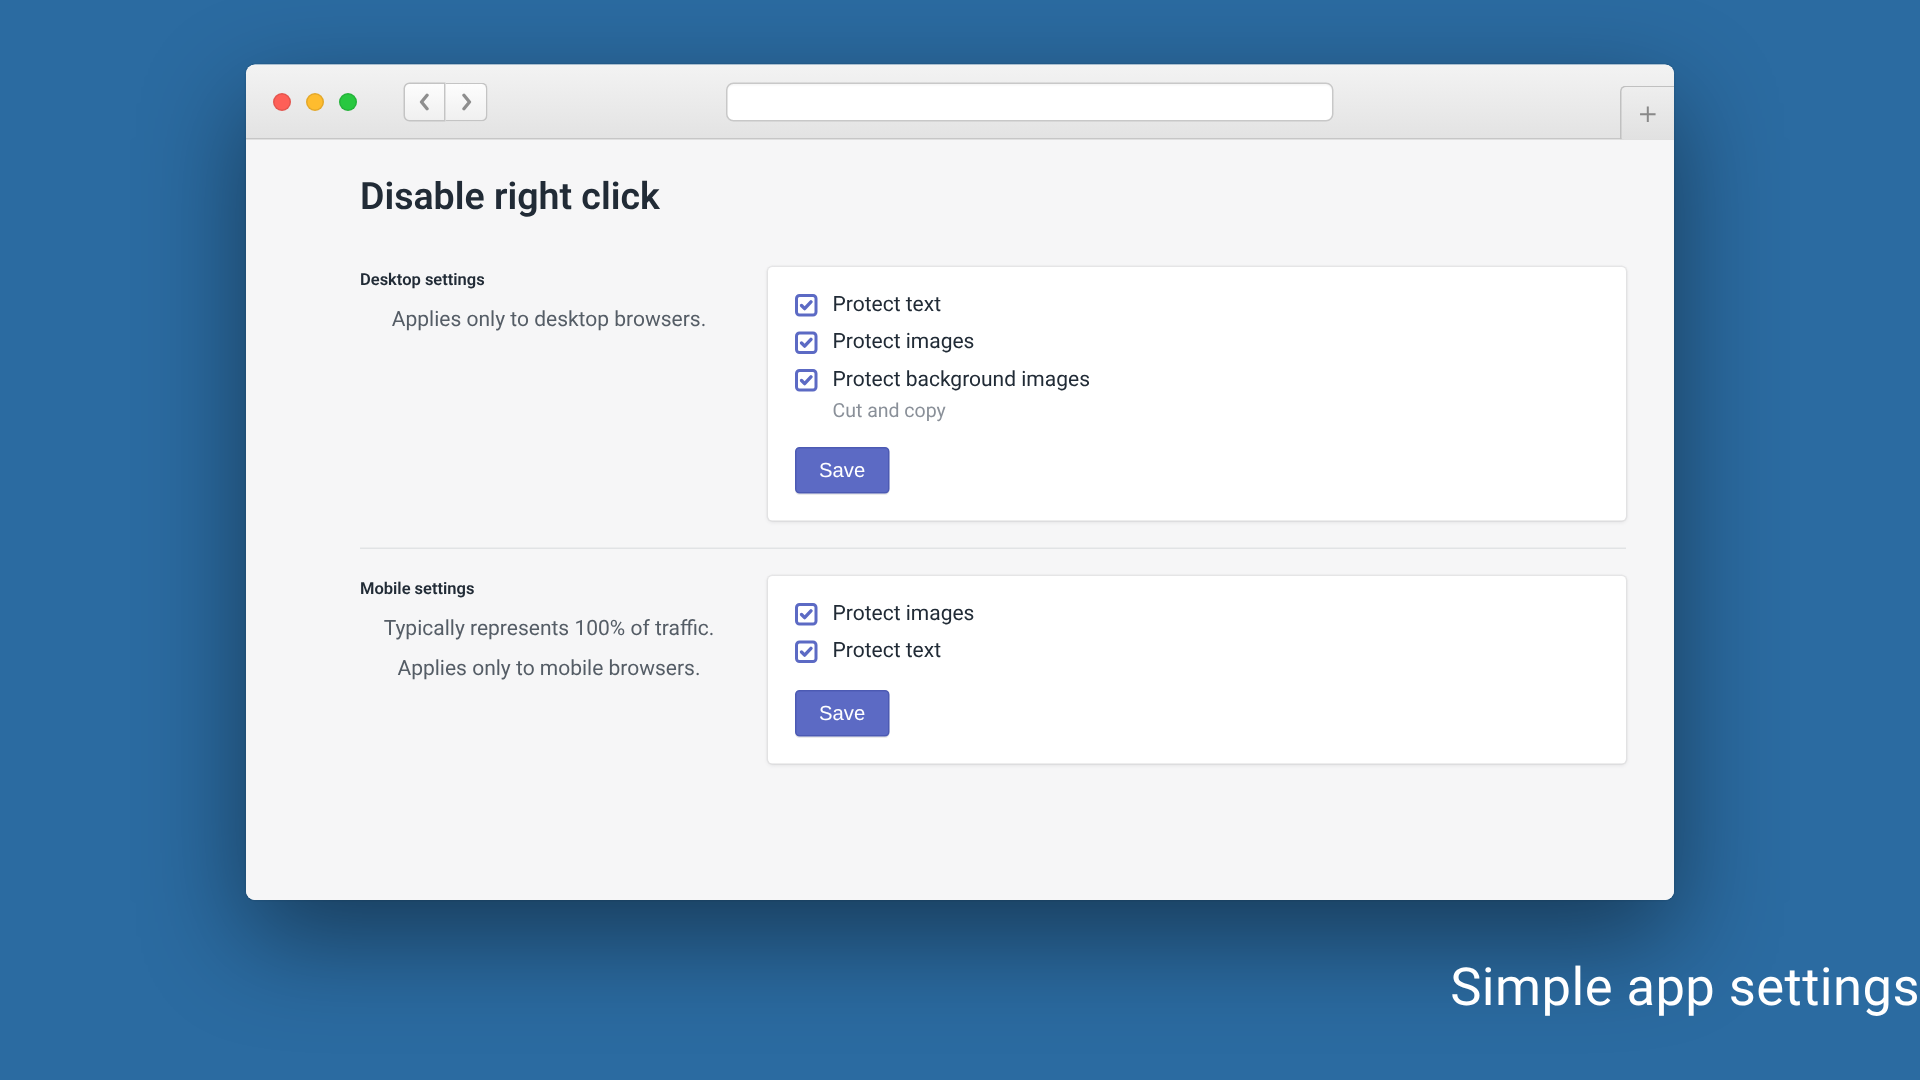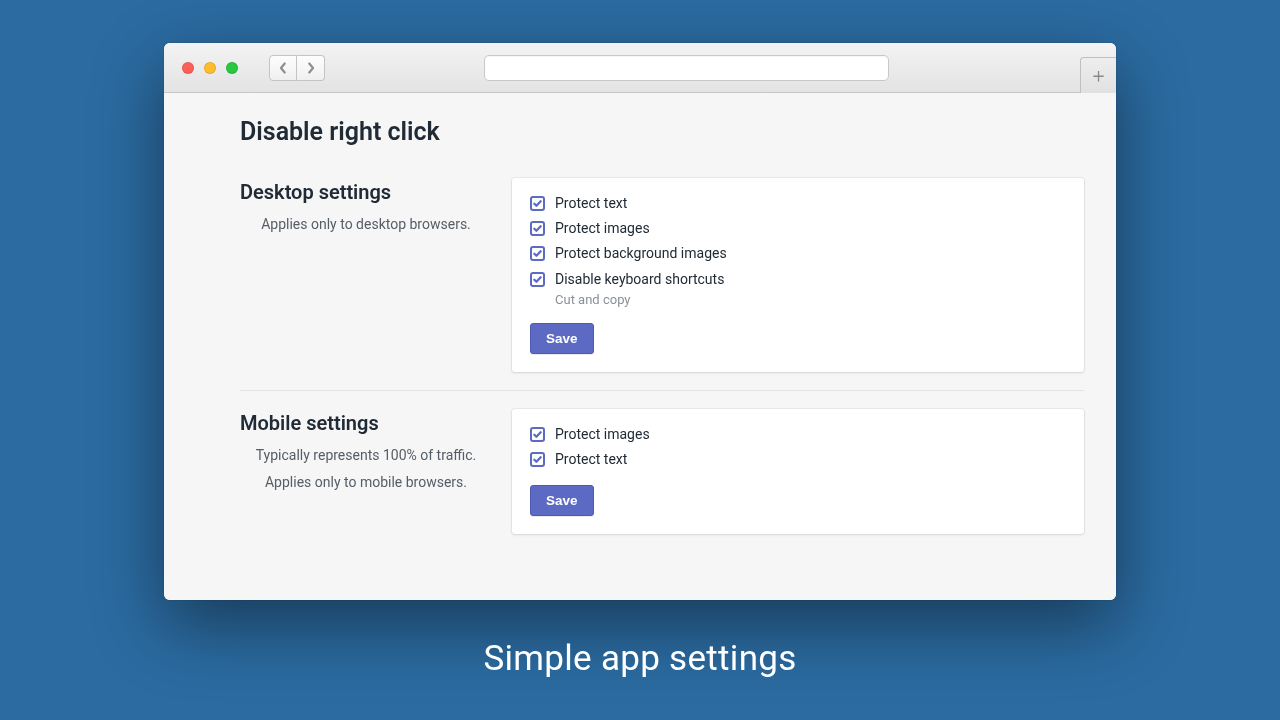--- a/index.html
+++ b/index.html
@@ -93,21 +93,21 @@
       display: flex;
       gap: 20px;
       align-items: flex-start;
     }
     .section-info {
       width: 252px;
       flex-shrink: 0;
       padding-top: 2px;
     }
     .section-title {
-      font-size: 20px;
+      font-size: 11px;
       font-weight: 600;
       color: #212b36;
       margin-bottom: 10px;
     }
     .section-desc {
       font-size: 14px;
       color: #555d66;
       line-height: 1.55;
       margin-bottom: 6px;
       text-align: center;
@@ -152,34 +152,34 @@
       margin-bottom: 6px;
     }
     .save-btn {
       margin-top: 10px;
       background: #5c6ac4;
       color: #fff;
       border: 1px solid #4c5ab3;
       border-radius: 3px;
       padding: 7px 15px;
       font-size: 13.5px;
-      font-weight: 700;
+      font-weight: 400;
       cursor: pointer;
       box-shadow: 0 1px 0 rgba(0,0,0,0.08);
     }
     .divider {
       border: none;
       border-top: 1px solid #e1e3e5;
       margin: 18px 0;
     }
     .caption {
       position: absolute;
       left: 0; width: 1280px;
       top: 638px;
-      text-align: center;
+      text-align: right;
       color: #fff;
       font-size: 35px;
       font-weight: 400;
       letter-spacing: 0.3px;
     }
   </style>
 </head>
 <body>
 
 <div class="browser-window">
@@ -233,28 +233,20 @@
           <span class="checkbox-label">Protect images</span>
         </div>
         <div class="checkbox-row">
           <div class="checkbox">
               <svg viewBox="0 0 10 10">
                 <path d="M1.5 5.2 L3.8 7.5 L8.5 2.5"></path>
               </svg>
             </div>
           <span class="checkbox-label">Protect background images</span>
         </div>
-        <div class="checkbox-row">
-          <div class="checkbox">
-              <svg viewBox="0 0 10 10">
-                <path d="M1.5 5.2 L3.8 7.5 L8.5 2.5"></path>
-              </svg>
-            </div>
-          <span class="checkbox-label">Disable keyboard shortcuts</span>
-        </div>
         <div class="helper-text">Cut and copy</div>
         <button class="save-btn">Save</button>
       </div>
     </div>
 
     <hr class="divider">
 
     <div class="section">
       <div class="section-info">
         <div class="section-title">Mobile settings</div>

